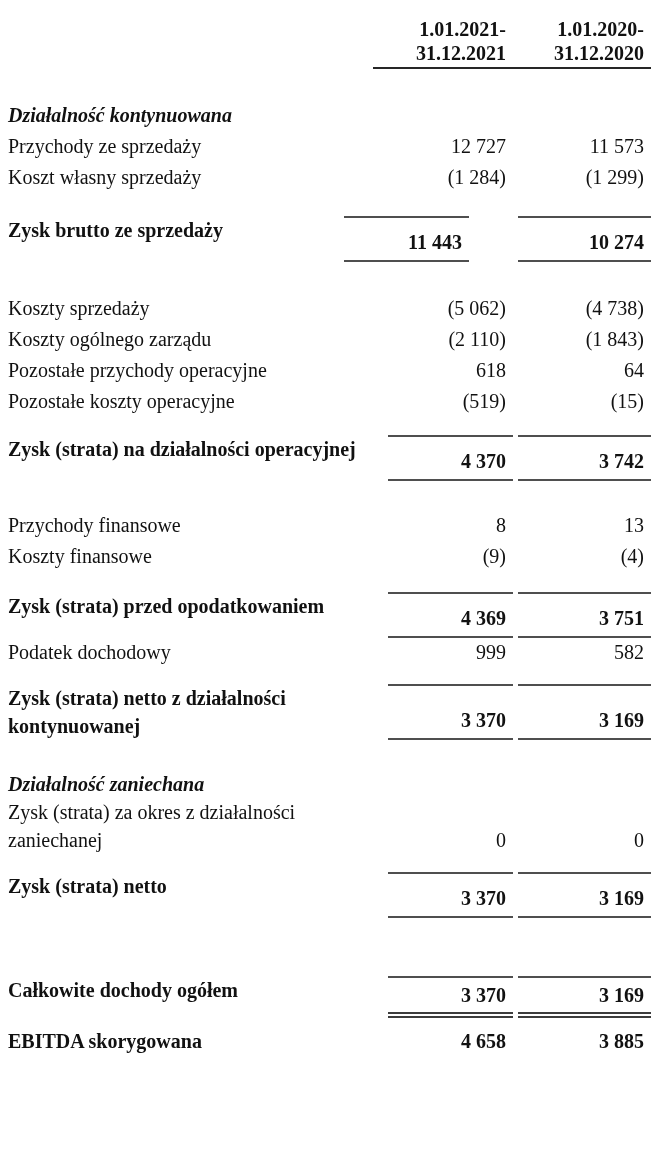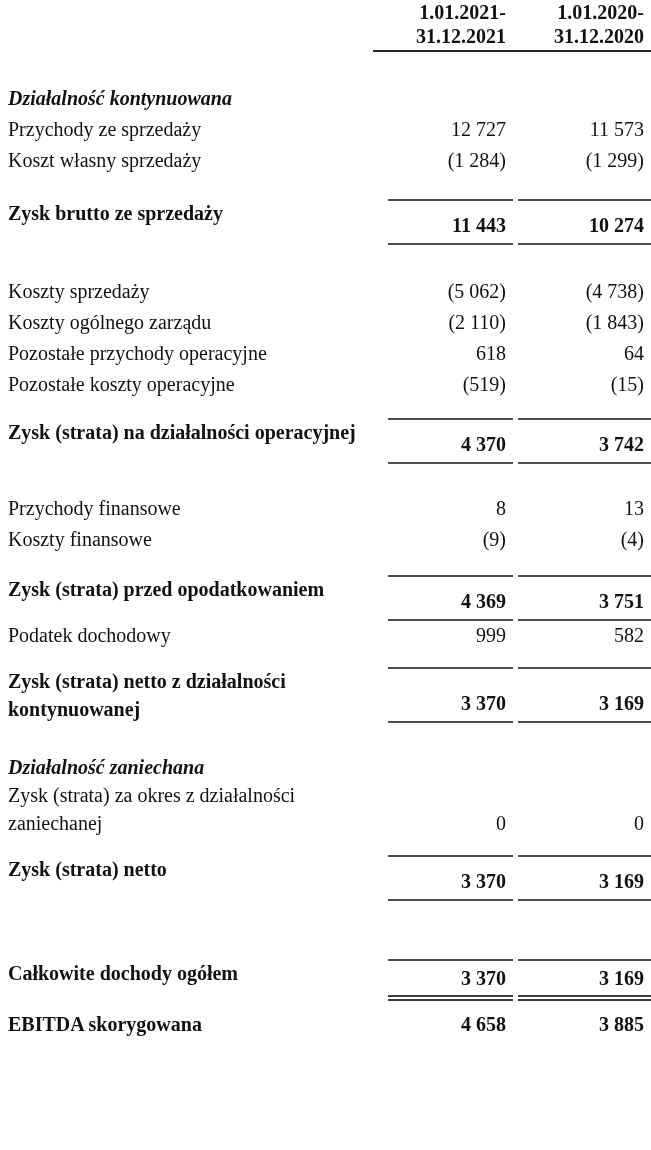--- a/index.html
+++ b/index.html
@@ -4,21 +4,21 @@
 <style>
   html,body{margin:0;padding:0;}
   body{
     width:651px;height:1150px;background:#ffffff;
     font-family:"Liberation Serif", serif;
     font-size:20px;color:#111111;overflow:hidden;
   }
   .sheet{padding-left:8px;box-sizing:border-box;width:651px;}
 
   
-  .header{display:flex;padding-top:0;}
+  .header{display:flex;padding-top:17px;}
   .header .spacer{flex:1;}
   .header .val{
     line-height:24px;white-space:pre-line;font-weight:bold;
     align-items:flex-start;
   }
   .header-rule{height:2px;background:#262626;margin-left:365px;margin-top:2px;}
 
   
   .row{display:flex;align-items:stretch;}
   .label{flex:1;line-height:28px;}
@@ -34,21 +34,21 @@
   .bi .label{font-weight:bold;font-style:italic;}
 
   
   .ruled .val{border-top:2px solid #4f4f4f;border-bottom:2px solid #4f4f4f;
               padding-top:10px;padding-bottom:4px;}
   .rtop .val{border-top:2px solid #4f4f4f;padding-top:3px;}
   .dbl .val{border-bottom:6px double #3c3c3c;padding-bottom:3px;}
 
   
   .g3{margin-top:3px;}  .g9{margin-top:9px;align-items:flex-end;}   .g18{margin-top:18px;}
-  .g20{margin-top:20px;}.g22{margin-top:22px;} .g25{margin-top:25px;}
+  .g20{margin-top:20px;}.g22{margin-top:22px;} .g25{margin-top:25px;gap:44px;}
   .g30{margin-top:30px;}.g32{margin-top:32px;} .g33{}
   .g58{margin-top:58px;}
 </style>
 </head>
 <body>
 
 <div class="sheet">
 
   <div class="header">
     <div class="spacer"></div>

